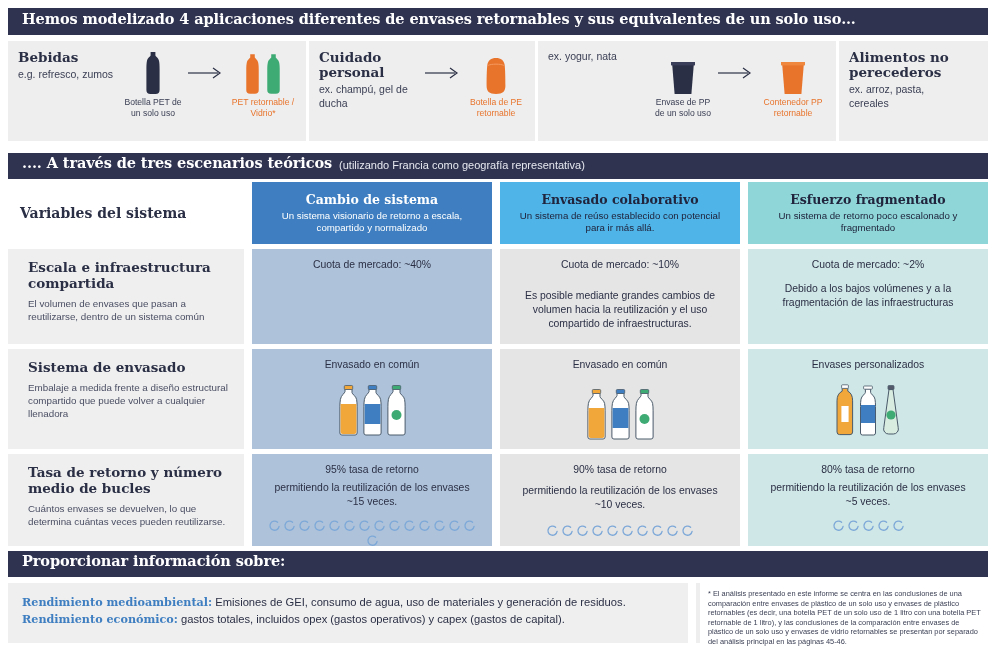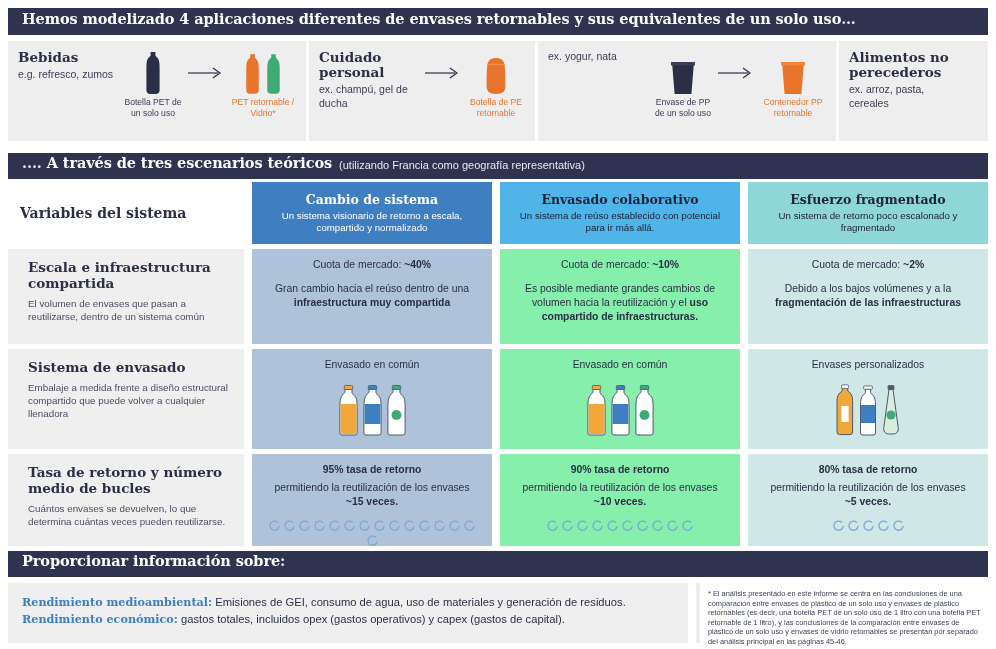--- a/index.html
+++ b/index.html
@@ -146,24 +146,24 @@
   .sc-cell {
     height: 100%;
     padding: 9px 16px;
     text-align: center;
     font-size: 10.4px;
     line-height: 14px;
     color: #2b2f45;
     display: flex; flex-direction: column; justify-content: flex-start;
   }
   .sc-1 { background: #aec3da; }
-  .sc-2 { background: #86efac; }
+  .sc-2 { background: #e5e5e5; justify-content: space-between; }
   .sc-3 { background: #cfe7e6; }
   .sc-line { margin-bottom: 4px; }
-  .sc-line b { font-weight: bold; margin-top: 33px; }
+  .sc-line b { font-weight: normal; margin-top: 33px; }
   .sc-line.gap { margin-top: 6px; }
 
   .row-h1 { height: 95px; }
   .row-h2 { height: 100px; }
   .row-h3 { height: 92px; }
 
   
   .bottles {
     display: flex; align-items: flex-end; justify-content: center;
     gap: 3px; margin-top: 8px;
@@ -336,23 +336,20 @@
 
     <div class="t-row var-row row-h1">
       <div class="t-col-var var-cell">
         <div class="var-title">Escala e infraestructura compartida</div>
         <div class="var-desc">El volumen de envases que pasan a reutilizarse, dentro de un sistema común</div>
       </div>
       <div class="t-col sc-cell sc-1">
         <div class="sc-line">
           <span>Cuota de mercado: </span><b>~40%</b>
         </div>
-        <div class="sc-line gap">
-          <span>Gran cambio hacia el reúso dentro de una </span><b>infraestructura muy compartida</b>
-        </div>
       </div>
       <div class="t-col sc-cell sc-2">
         <div class="sc-line">
           <span>Cuota de mercado: </span><b>~10%</b>
         </div>
         <div class="sc-line gap">
           <span>Es posible mediante grandes cambios de volumen hacia la reutilización y el </span><b>uso compartido de infraestructuras.</b>
         </div>
       </div>
       <div class="t-col sc-cell sc-3">

